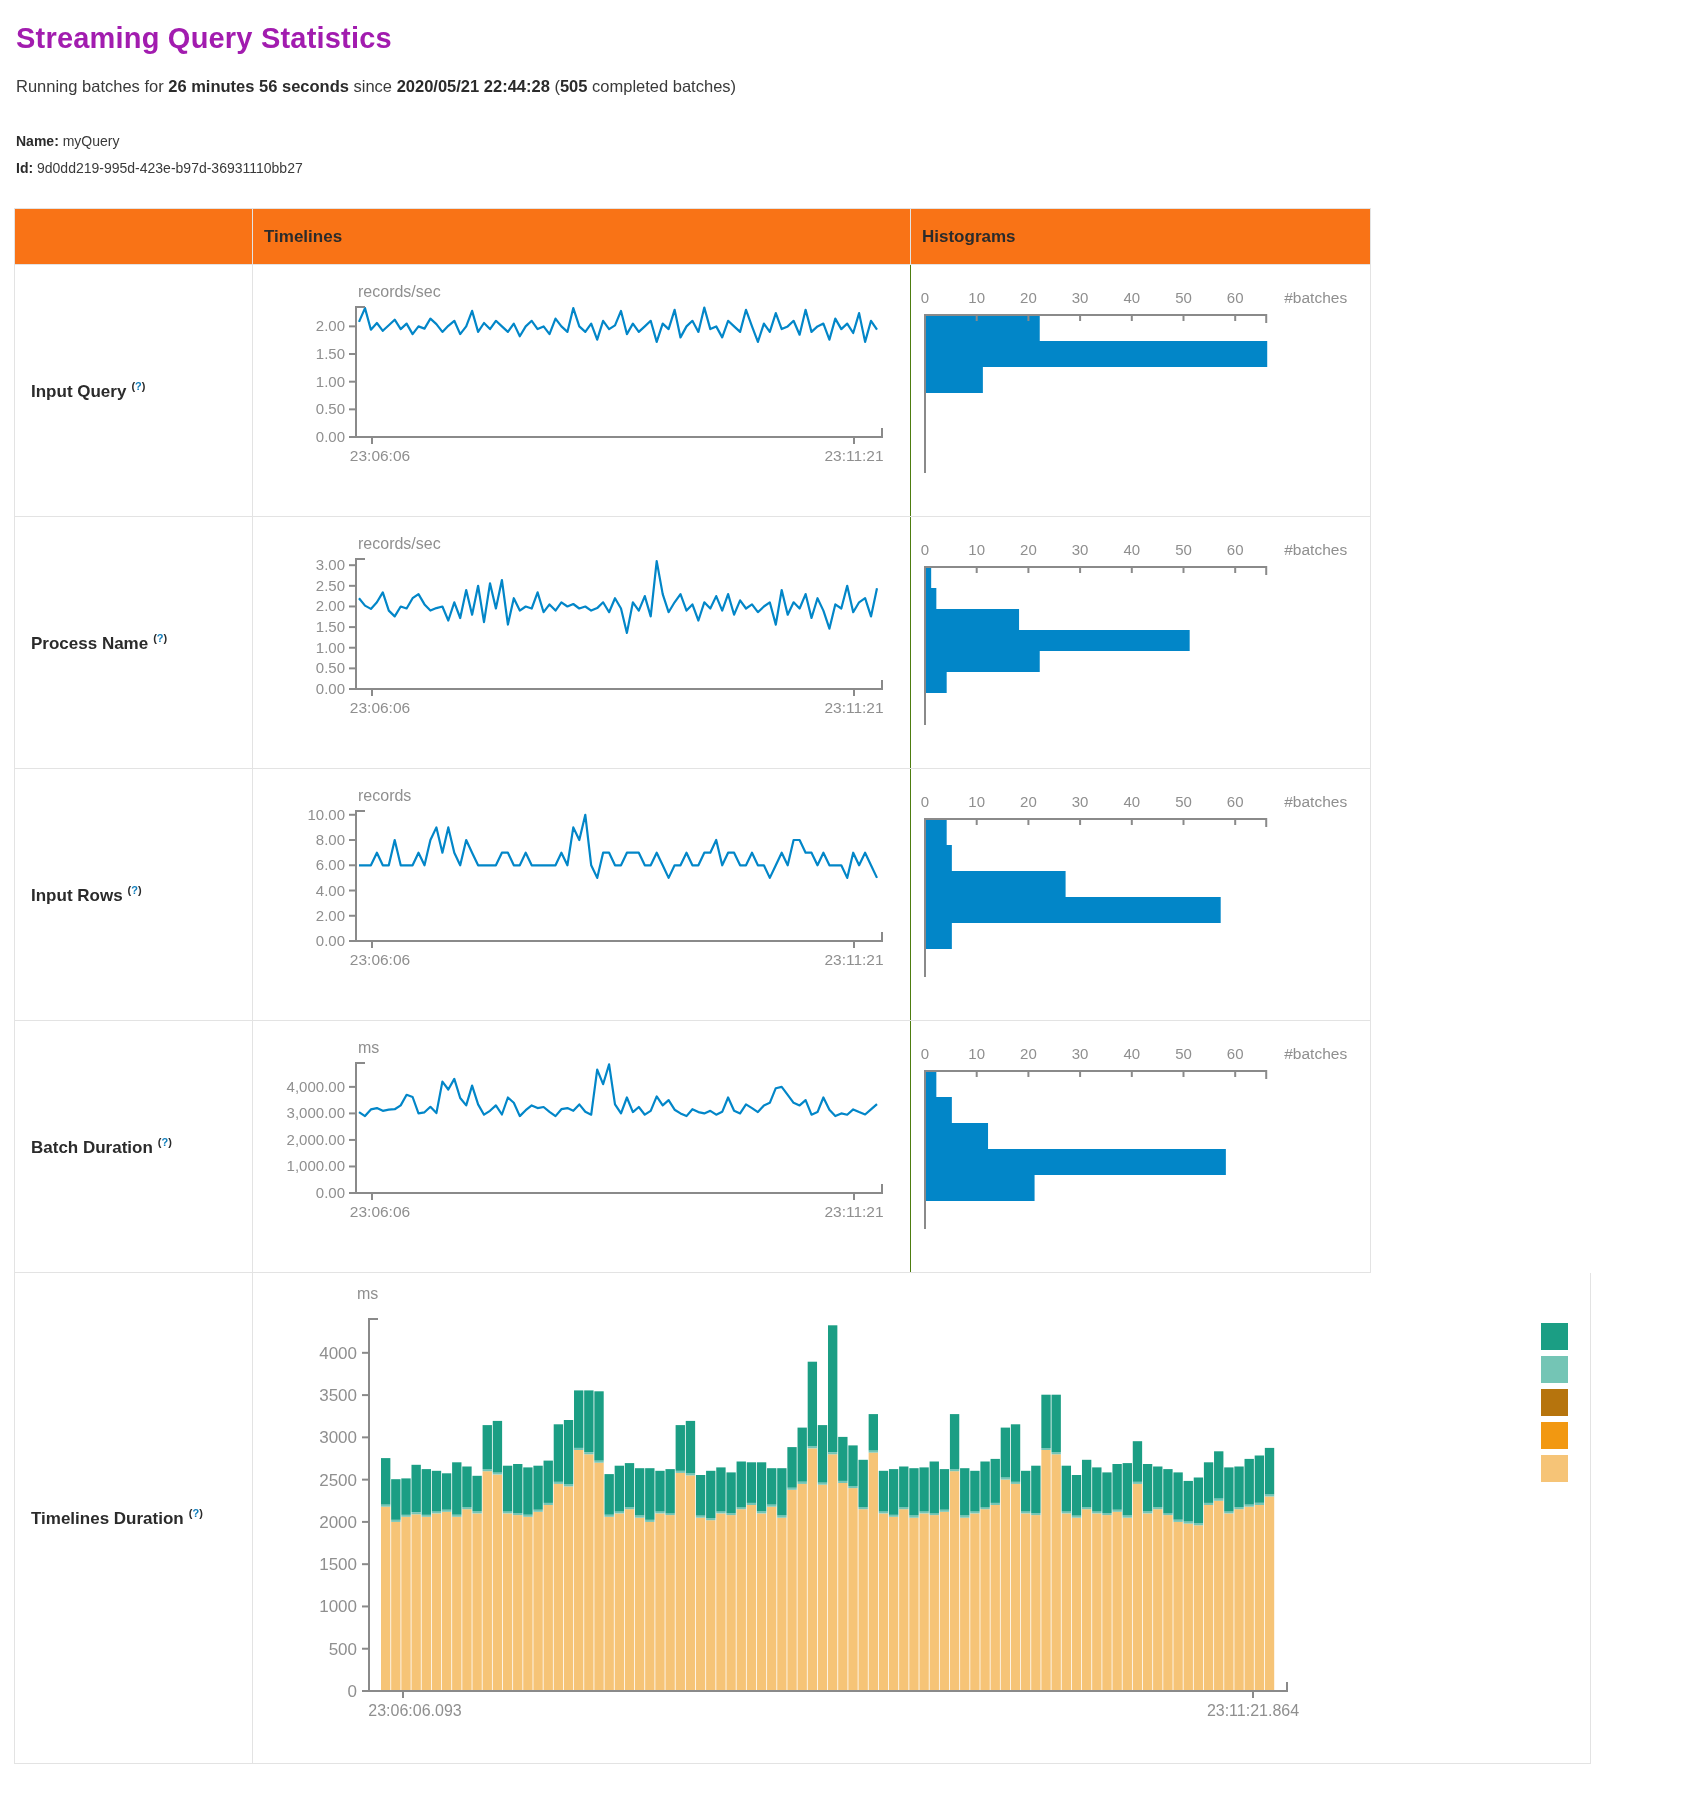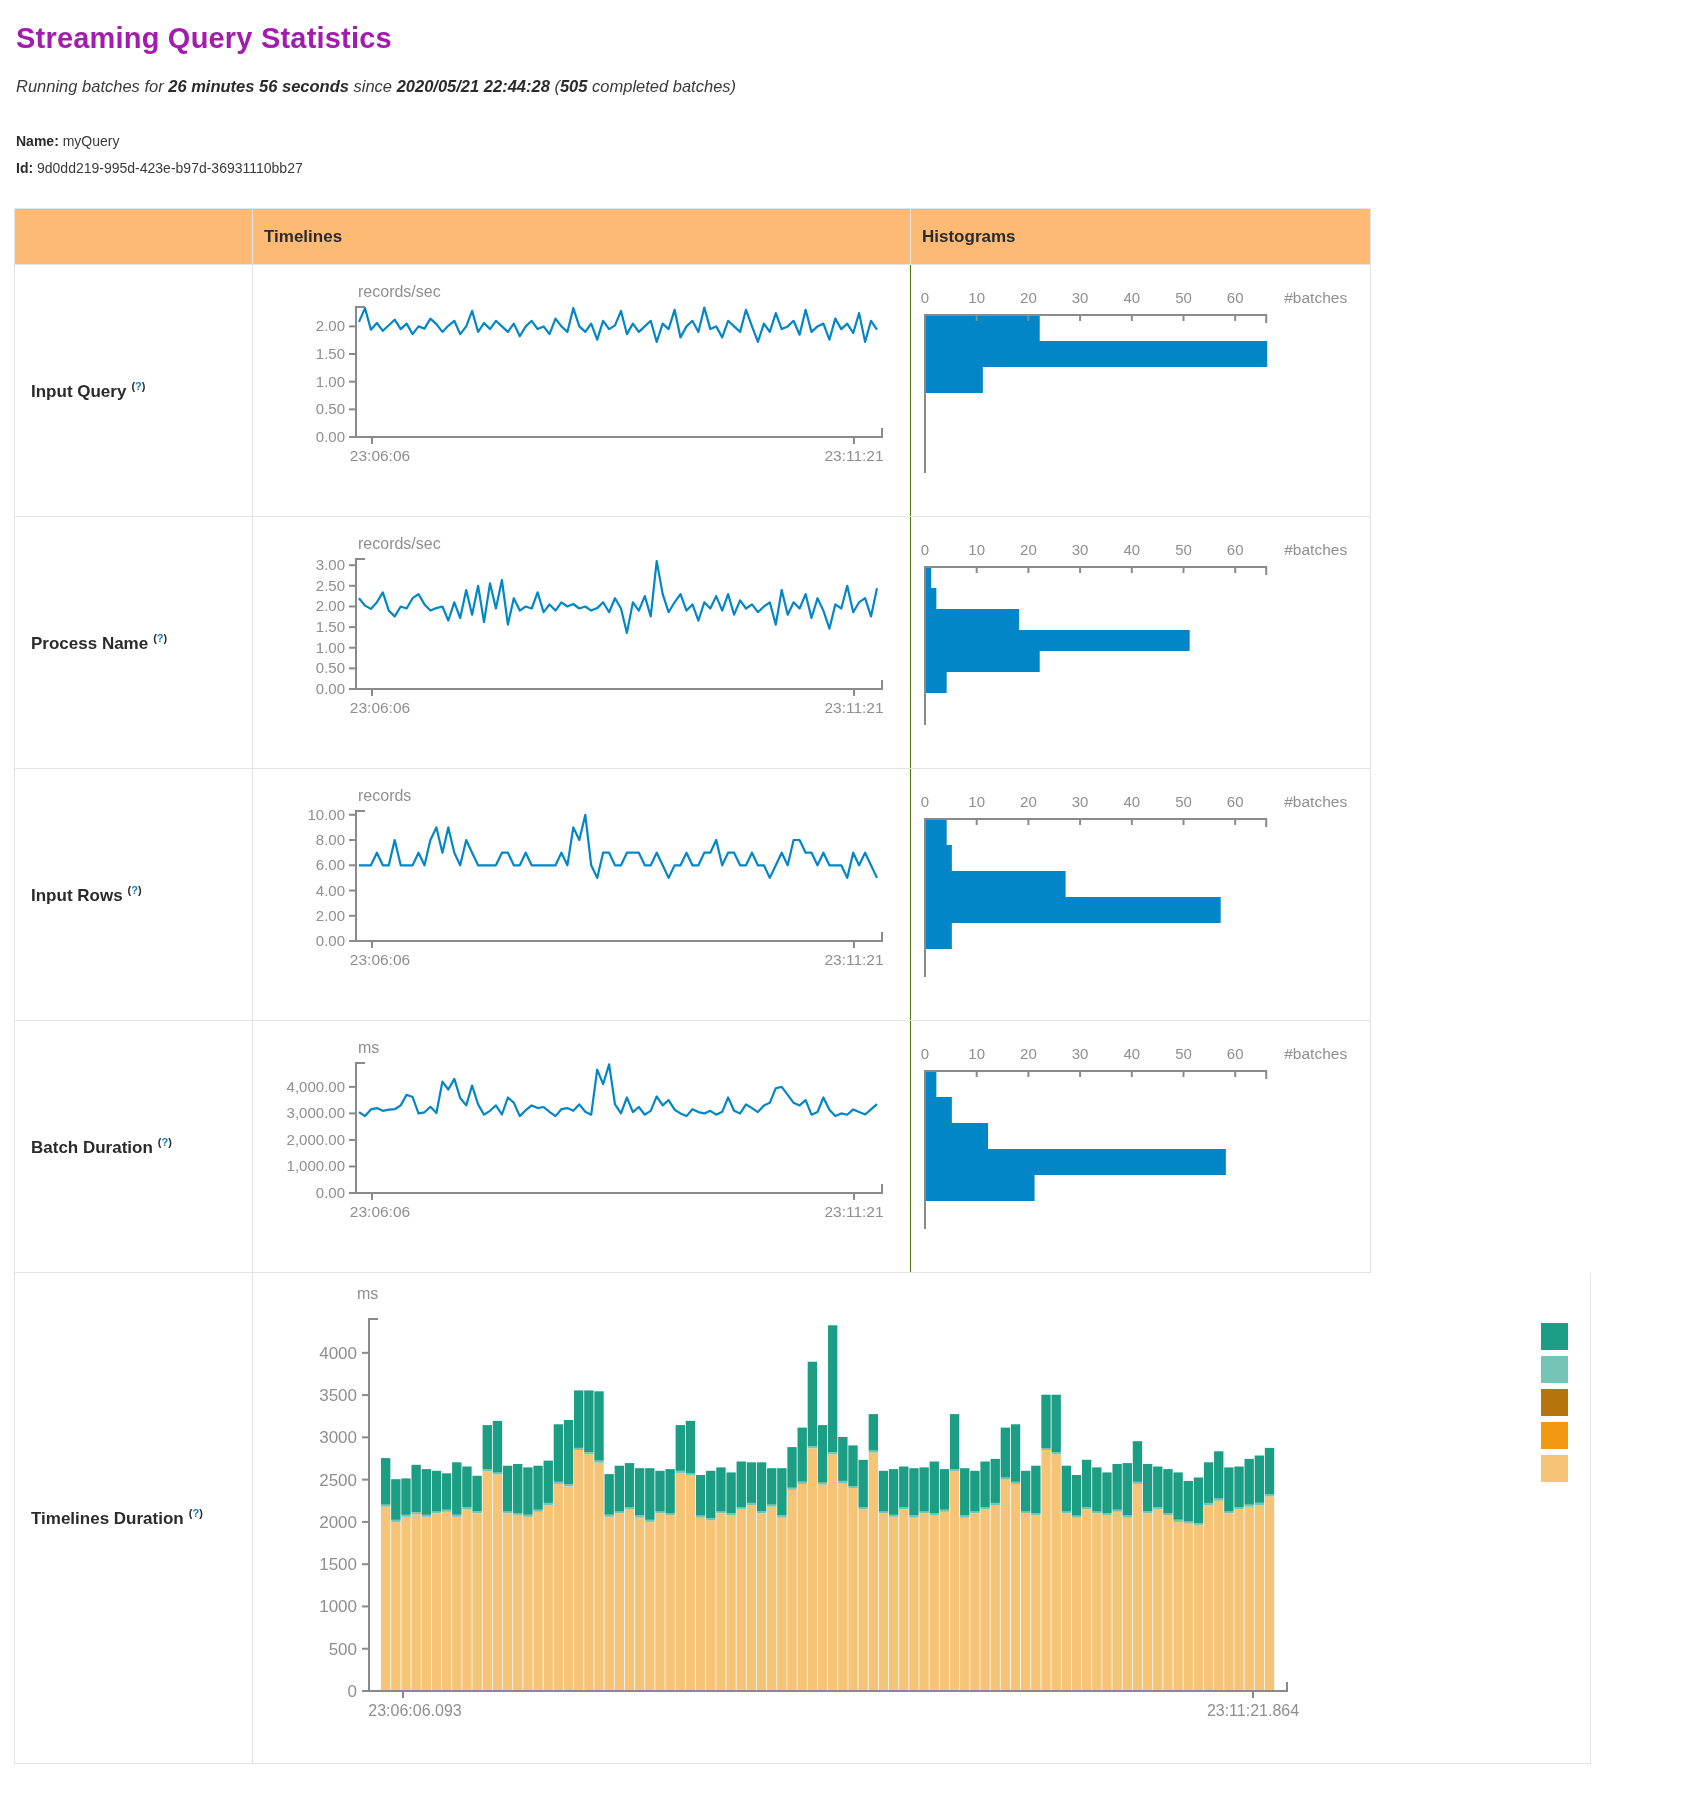--- a/index.html
+++ b/index.html
@@ -1,23 +1,23 @@
 <!DOCTYPE html>
 <html><head>
 <meta charset="utf-8">
 <style>
   html,body{margin:0;padding:0;background:#fff;}
   body{width:1693px;height:1820px;overflow:hidden;font-family:"Liberation Sans",sans-serif;color:#333;}
   .wrap{padding:14px 0 0 14px;}
   .page-title{font-size:29px;font-weight:700;color:#a21caf;margin:8px 0 0 2px;letter-spacing:.2px;}
-  .subtitle{margin:22px 0 0 2px;font-size:16.5px;color:#3a3a3a;font-style:italic;}
+  .subtitle{margin:22px 0 0 2px;font-size:16.5px;color:#3a3a3a;}
   .meta{margin:32px 0 0 2px;font-size:14px;line-height:27px;color:#3a3a3a;}
   .b{font-weight:700;color:#2b2b2b;}
   .stats{margin-top:26px;}
-  .t-header{display:flex;width:1357px;border:1px solid #e3e3e3;box-sizing:border-box;height:57px;background:#fdba74;}
+  .t-header{display:flex;width:1357px;border:1px solid #e3e3e3;box-sizing:border-box;height:57px;background:#f97316;}
   .t-row{display:flex;width:1357px;border:1px solid #e3e3e3;border-top:none;box-sizing:border-box;height:252px;}
   .t-row--tall{width:1577px;height:491px;}
   .c-label{width:238px;border-right:1px solid #e3e3e3;box-sizing:border-box;display:flex;align-items:center;padding-left:16px;}
   .c-timeline{width:658px;border-right:1px solid #4d7c0f;box-sizing:border-box;}
   .c-hist{flex:1;}
   .c-stacked{flex:1;}
   .h-cell{font-size:17px;font-weight:700;color:#2b2b2b;display:flex;align-items:center;}
   .h-label{width:238px;border-right:1px solid #e3e3e3;box-sizing:border-box;}
   .h-timelines{width:658px;border-right:1px solid #e3e3e3;box-sizing:border-box;padding-left:11px;}
   .h-hist{flex:1;padding-left:11px;}

